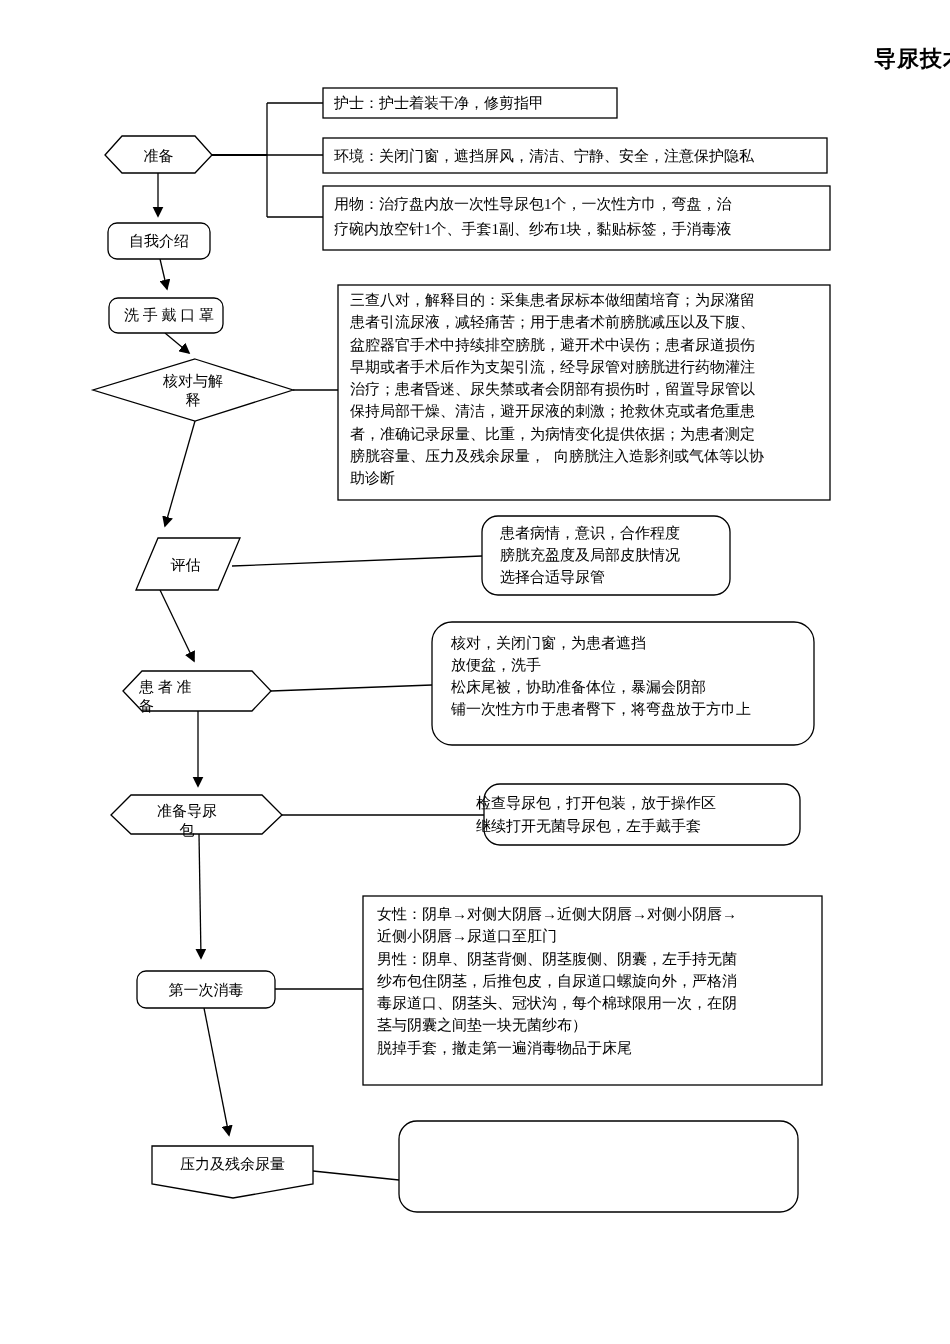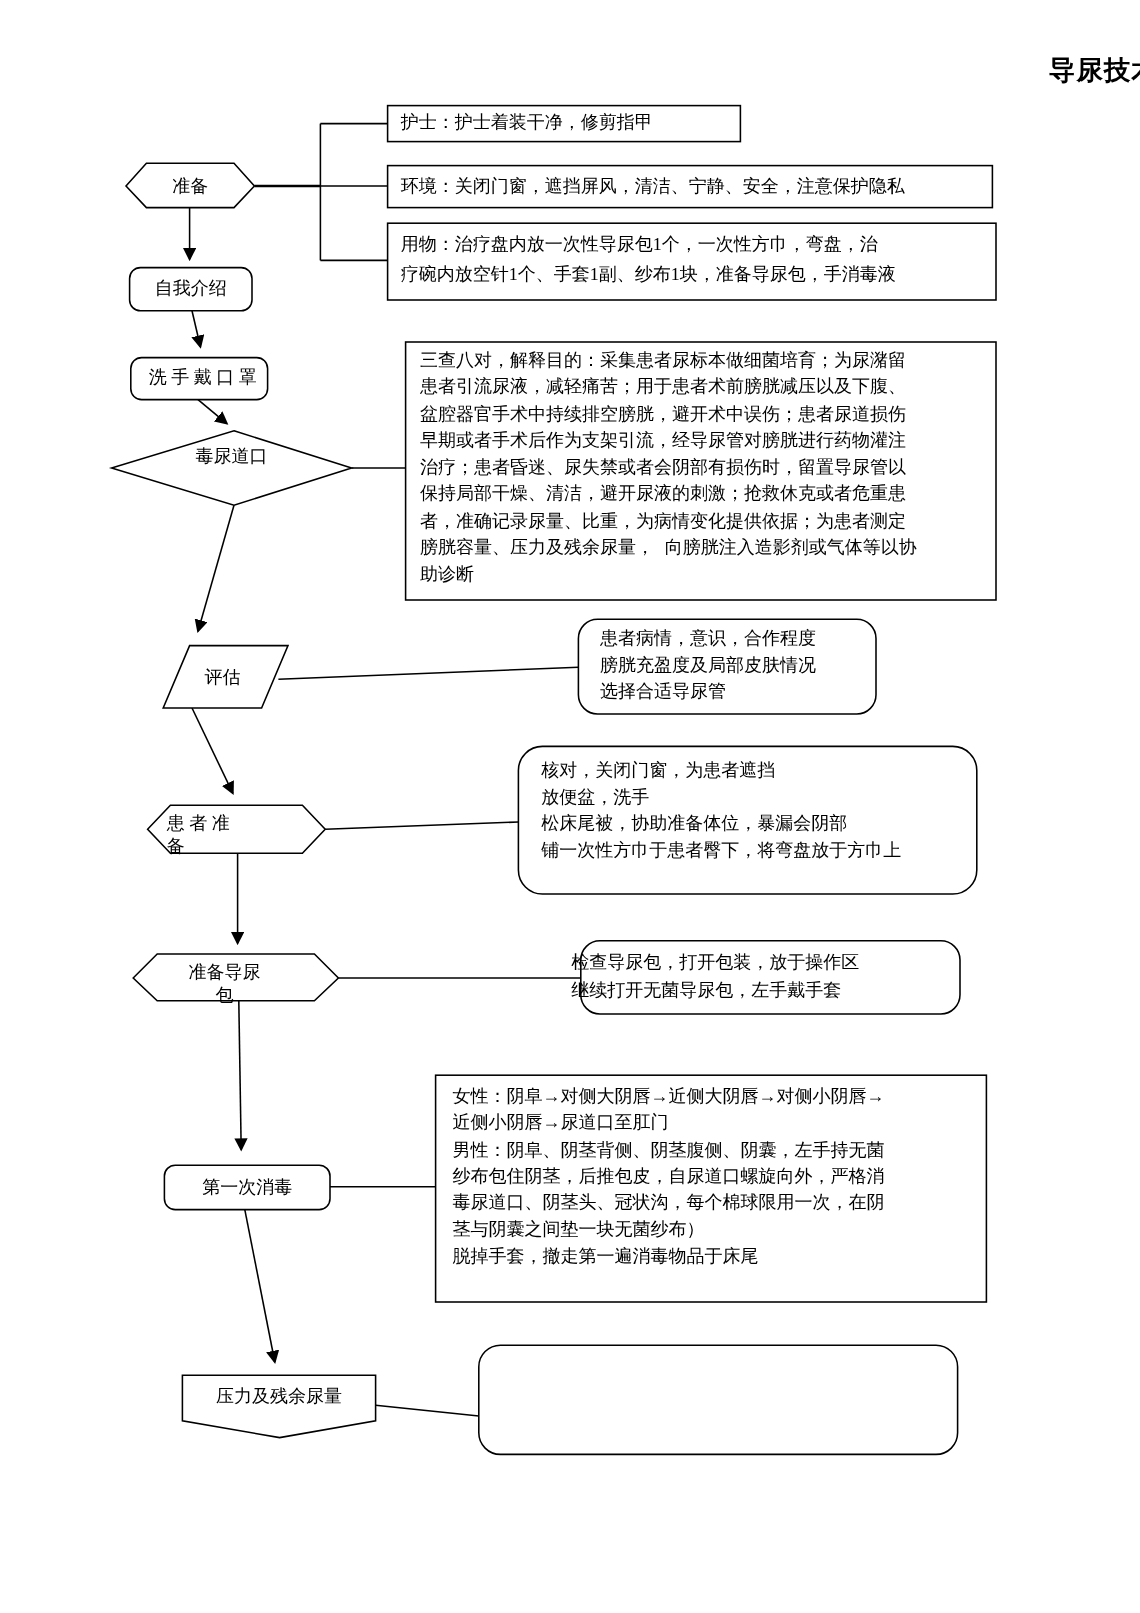--- a/index.html
+++ b/index.html
@@ -91,31 +91,31 @@
       <rect x="482" y="516" width="248" height="79" rx="16"></rect>
       <rect x="432" y="622" width="382" height="123" rx="20"></rect>
       <rect x="484" y="784" width="316" height="61" rx="16"></rect>
       <rect x="399" y="1121" width="399" height="91" rx="18"></rect>
     </g>
   </svg>
 
   <div class="lbl ctr" style="left:105px;top:147px;width:107px;">准备</div>
   <div class="lbl ctr" style="left:108px;top:232px;width:102px;text-align:center;">自我介绍</div>
   <div class="lbl" style="left:124px;top:306px;width:92px;">洗 手 戴 口 罩</div>
-  <div class="lbl ctr" style="left:161px;top:372px;width:64px;">毒尿道口</div>
+  <div class="lbl ctr" style="left:161px;top:372px;width:64px;">核对与解释</div>
   <div class="lbl ctr" style="left:148px;top:556px;width:75px;">评估</div>
   <div class="lbl" style="left:139px;top:678px;width:70px;">患 者 准 备</div>
   <div class="lbl ctr" style="left:155px;top:802px;width:64px;">准备导尿包</div>
   <div class="lbl ctr" style="left:137px;top:981px;width:138px;">第一次消毒</div>
   <div class="lbl ctr" style="left:152px;top:1155px;width:161px;">压力及残余尿量</div>
 
   <div class="note" style="left:334px;top:95px;width:280px;line-height:17px;">护士：护士着装干净，修剪指甲</div>
   <div class="note" style="left:334px;top:148px;width:490px;line-height:17px;">环境：关闭门窗，遮挡屏风，清洁、宁静、安全，注意保护隐私</div>
   <div class="note" style="left:334px;top:192px;width:492px;line-height:25px;">用物：治疗盘内放一次性导尿包1个，一次性方巾，弯盘，治
-疗碗内放空针1个、手套1副、纱布1块，准备导尿包，手消毒液</div>
+疗碗内放空针1个、手套1副、纱布1块，黏贴标签，手消毒液</div>
   <div class="note" style="left:350px;top:291px;width:475px;line-height:22.3px;font-family:Liberation Mono, monospace;">三查八对，解释目的：采集患者尿标本做细菌培育；为尿潴留
 患者引流尿液，减轻痛苦；用于患者术前膀胱减压以及下腹、
 盆腔器官手术中持续排空膀胱，避开术中误伤；患者尿道损伤
 早期或者手术后作为支架引流，经导尿管对膀胱进行药物灌注
 治疗；患者昏迷、尿失禁或者会阴部有损伤时，留置导尿管以
 保持局部干燥、清洁，避开尿液的刺激；抢救休克或者危重患
 者，准确记录尿量、比重，为病情变化提供依据；为患者测定
 膀胱容量、压力及残余尿量， 向膀胱注入造影剂或气体等以协
 助诊断</div>
   <div class="note" style="left:500px;top:522px;width:225px;line-height:22px;">患者病情，意识，合作程度

